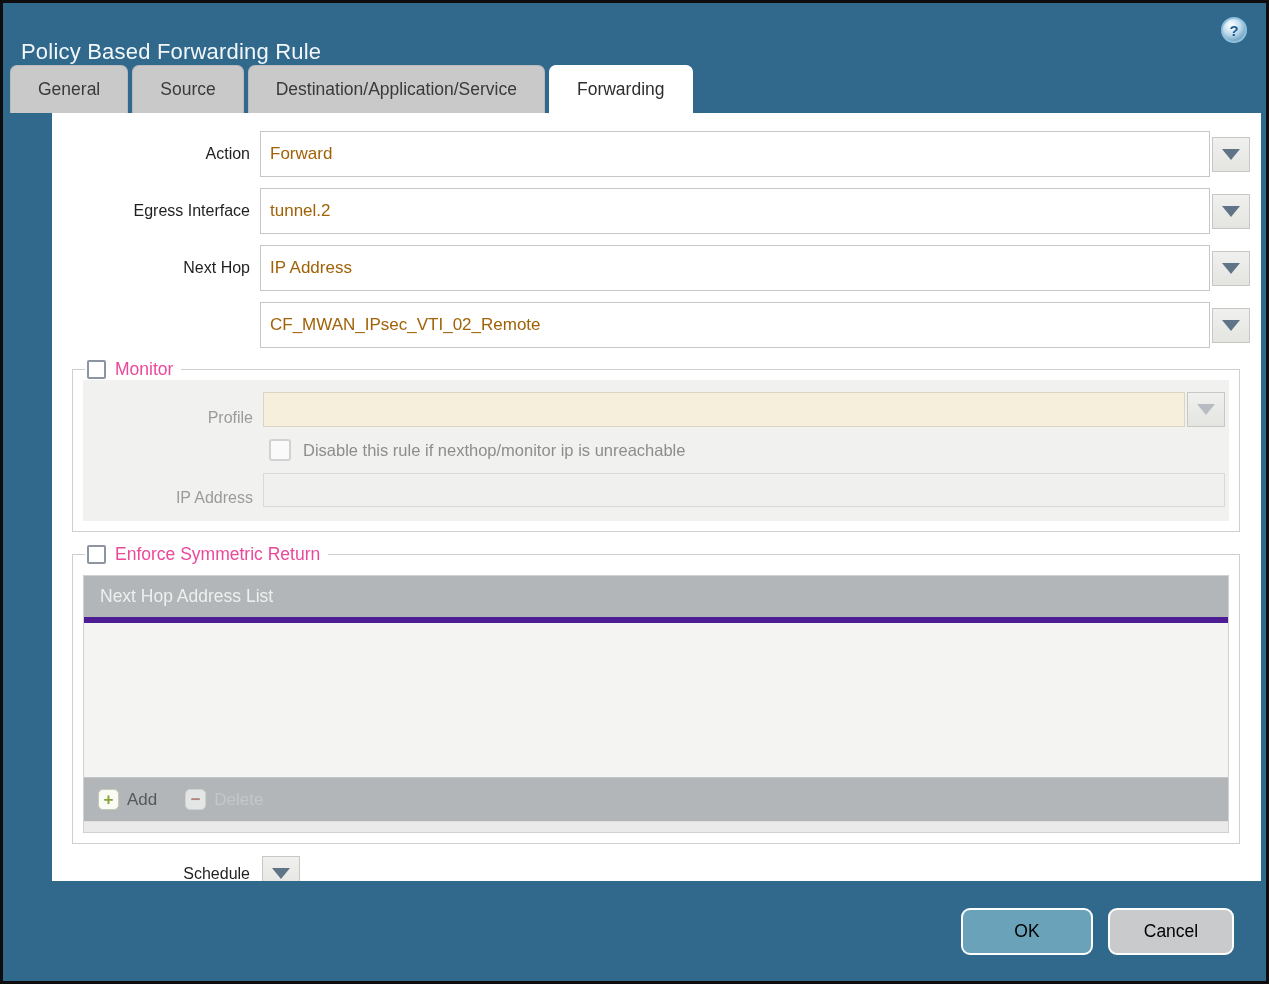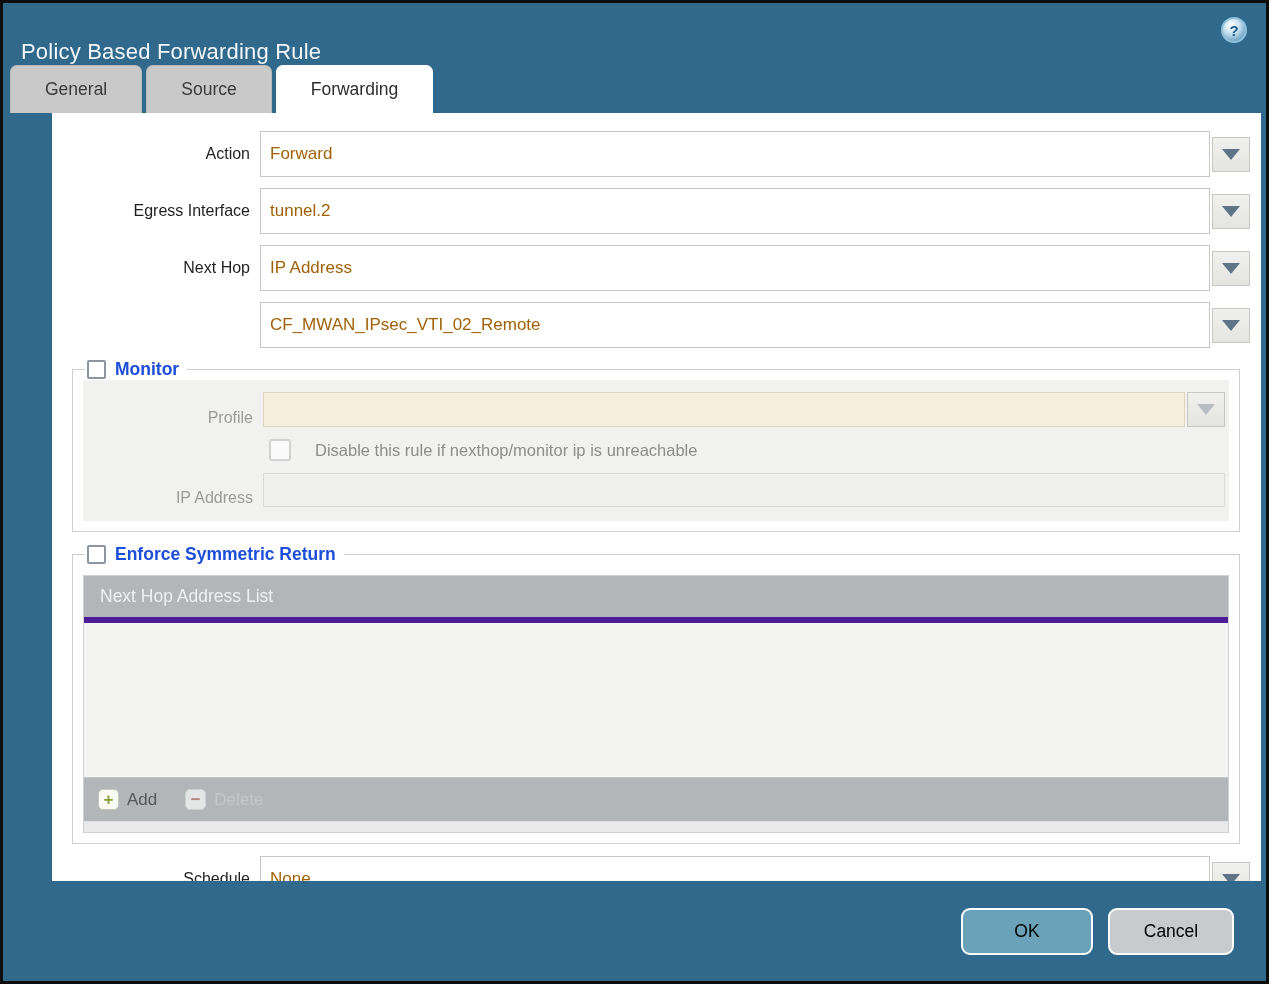--- a/index.html
+++ b/index.html
@@ -33,21 +33,21 @@
     color: #1c5c8f; font-weight: bold; font-size: 15px;
     display: flex; align-items: center; justify-content: center;
     cursor: pointer; align-self: flex-start; margin-top: 8px;
   }
   
   .tabs { display: flex; gap: 4px; padding-left: 2px; height: 48px; }
   .tab {
     background: #c9c9c9; color: #3a3a3a;
     border-radius: 7px 7px 0 0;
     font-size: 17.5px;
-    padding: 0 34px;
+    padding: 0 27px;
     display: flex; align-items: center;
     cursor: pointer;
     border: 1px solid #b9b9b9; border-bottom: none;
   }
   .tab.active { background: #ffffff; color: #2e2e2e; border-color: #ffffff; }
   
   .panel {
     background: #ffffff;
     height: 768px;
     padding: 18px 11px 0 0;
@@ -90,38 +90,38 @@
   legend {
     display: flex; align-items: center; gap: 9px;
     padding: 0 8px 0 2px; margin-left: 2px;
   }
   legend .cb {
     width: 19px; height: 19px; flex: none;
     border: 2px solid #8d95a1; border-radius: 2px;
     background: #fff; cursor: pointer;
   }
   legend .cap {
-    font-size: 17.5px; font-weight: bold; color: #1d4ed8;
+    font-size: 17.5px; font-weight: normal; color: #ec4899;
   }
   .graybox { background: #f1f1f0; padding: 12px 0 14px 0; }
   .graybox .lbl2 {
     width: 176px; flex: none; text-align: right; padding-right: 10px;
     font-size: 16px; color: #9b9b9b;
   }
   .row2 { display: flex; align-items: flex-end; margin: 0 4px 12px 4px; }
   .row2:last-child { margin-bottom: 0; }
   .input-beige {
     flex: 1; height: 35px;
     background: #f6efdc; border: 1px solid #ddd5c3;
   }
   .input-dis {
     flex: 1; height: 34px;
     background: #f0f0ef; border: 1px solid #d9d9d8;
   }
-  .cbrow { display: flex; align-items: center; gap: 24px; margin: 2px 0 12px 186px; }
+  .cbrow { display: flex; align-items: center; gap: 12px; margin: 2px 0 12px 186px; }
   .cb-dis {
     width: 22px; height: 22px; flex: none;
     border: 2px solid #d2d2d2; border-radius: 3px; background: #fafafa;
   }
   .cbrow .txt { font-size: 16.5px; color: #8d8d8d; }
   
   .listgrid { margin-top: 10px; border: 1px solid #cfd2d4; }
   .grid-hd {
     height: 47px; background: #b2b6b9;
     display: flex; align-items: center; padding-left: 16px;
@@ -167,20 +167,21 @@
 <div class="app">
 
   <div class="titlebar">
     <h1>Policy Based Forwarding Rule</h1>
     <div class="help">?</div>
   </div>
 
   <div class="tabs">
     <div class="tab">General</div>
     <div class="tab">Source</div>
+    <div class="tab">Destination/Application/Service</div>
     <div class="tab active">Forwarding</div>
   </div>
 
   <div class="panel">
 
     <div class="row">
       <div class="lbl">Action</div>
       <div class="input">Forward</div>
       <div class="ddbtn">
         <span class="arrow"></span>
@@ -254,21 +255,20 @@
             <span class="gicon minus">−</span>
             <span class="del-t">Delete</span>
           </div>
         </div>
         <div class="scrollstrip"></div>
       </div>
     </fieldset>
 
     <div class="row">
       <div class="lbl">Schedule</div>
-      <div class="input">None</div>
       <div class="ddbtn">
         <span class="arrow"></span>
       </div>
     </div>
 
   </div>
 
   <div class="footer">
     <button class="btn ok">OK</button>
     <button class="btn cancel">Cancel</button>

